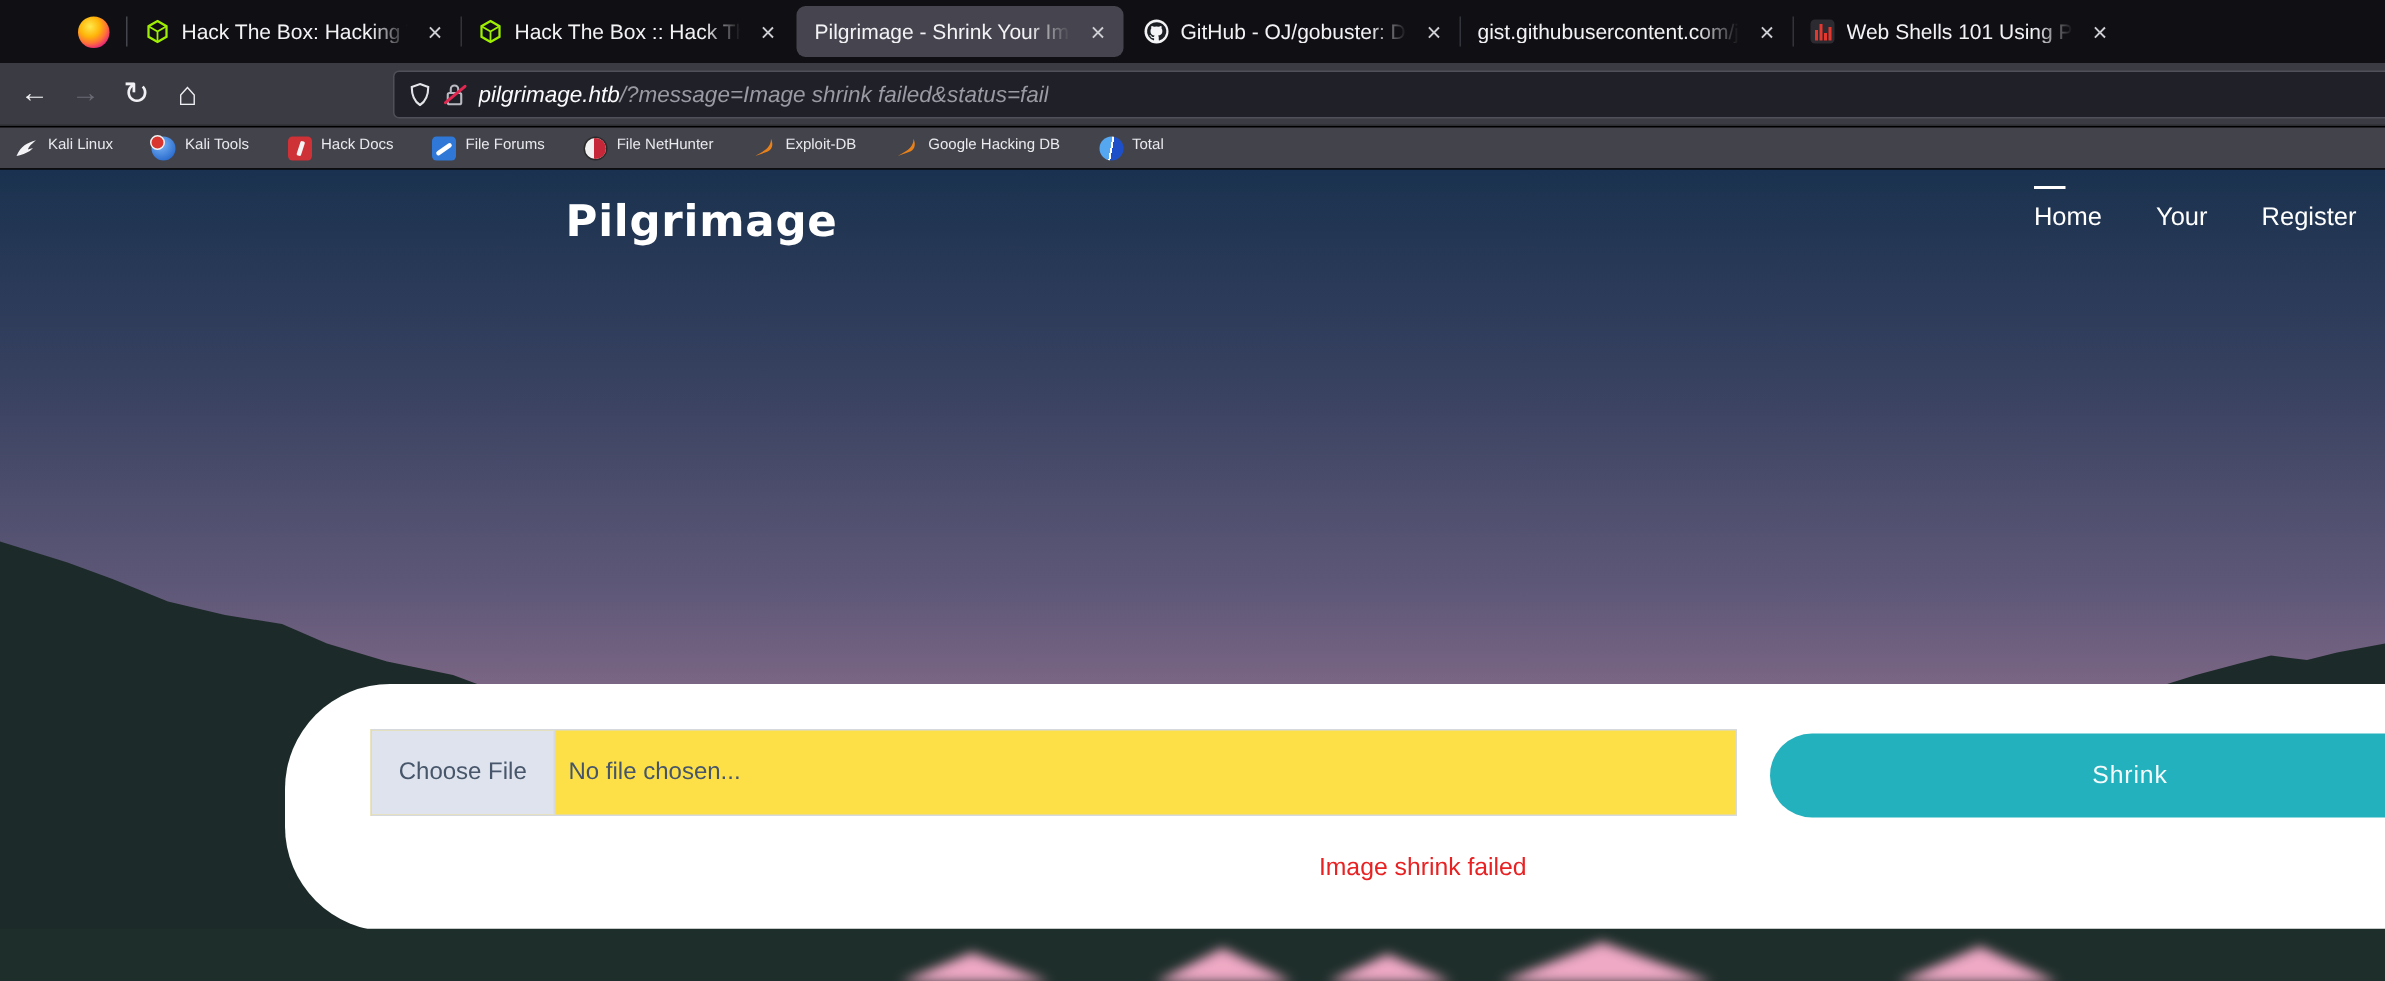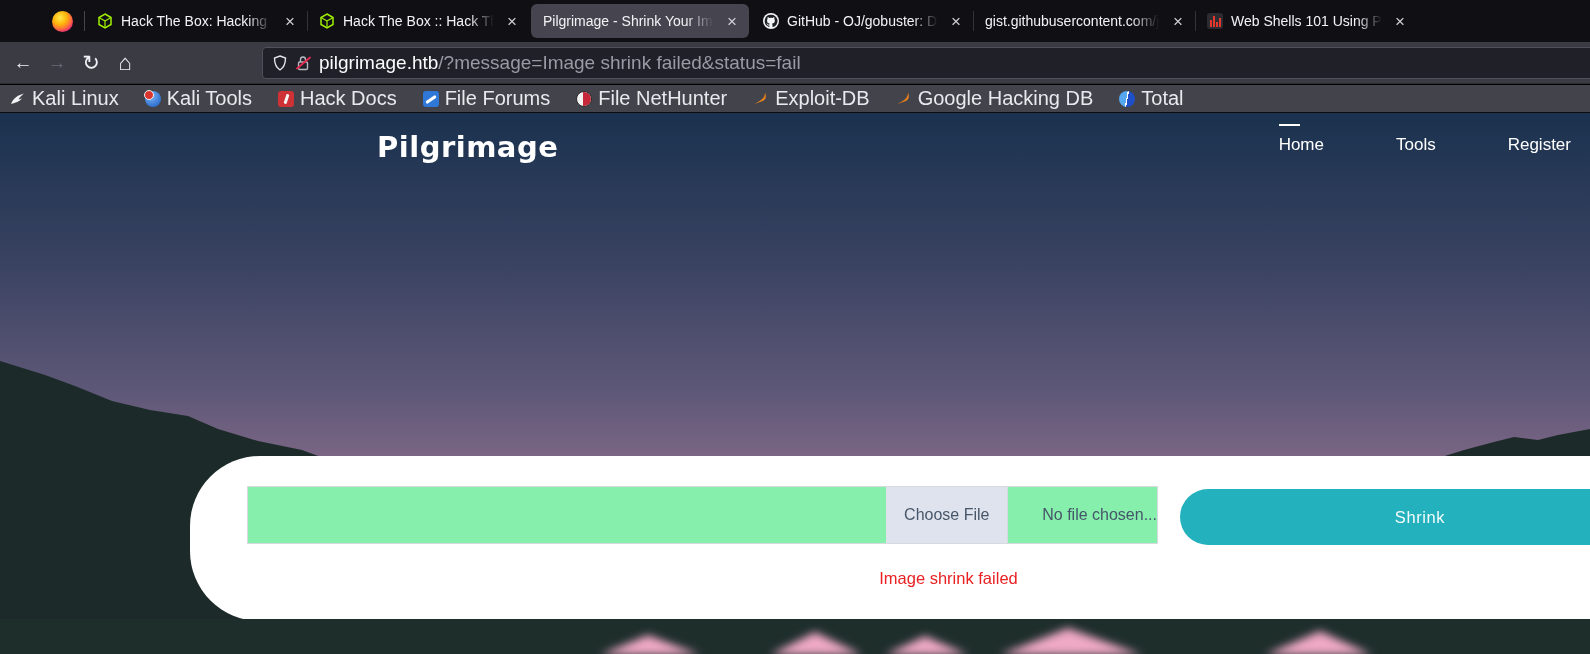--- a/index.html
+++ b/index.html
@@ -32,64 +32,64 @@
 
   .toolbar { position:absolute; left:0; top:42px; width:1590px; height:42px;
              background:#3b3b43; display:flex; align-items:center; border-bottom:1px solid #2c2c33; }
   .navbtn { color:#f1f1f5; font-size:19px; width:34px; text-align:center; line-height:42px; }
   .navbtn.disabled { color:#6b6b76; }
   .navbtn.reload { font-size:21px; }
   .navbtn.home { font-size:22px; }
   .urlbar { position:absolute; left:262px; top:5px; width:1348px; height:32px;
             background:#202028; border:1px solid #50505a; border-radius:4px;
             display:flex; align-items:center; padding:0 10px; gap:9px; }
-  .url-text { font-size:19px; white-space:nowrap; overflow:hidden; }
+  .url-text { font-size:15px; white-space:nowrap; overflow:hidden;font-style:italic; }
   .url-host { color:#fbfbfe; }
   .url-path { color:#9a9aa4; }
   .lockwrap { position:relative; width:14px; height:16px; flex:none; }
   .lock-slash { position:absolute; left:-2px; top:7px; width:19px; height:2px; background:#e22850; transform:rotate(-40deg); border-radius:1px; }
 
   .bmbar { position:absolute; left:0; top:85px; width:1590px; height:27px;
            background:#42434b; display:flex; align-items:center; padding-left:10px; gap:26px; }
-  .bm { display:flex; align-items:center; gap:6px; color:#e9e9ee; font-size:20px; white-space:nowrap; }
+  .bm { display:flex; gap:6px; color:#e9e9ee; font-size:10px; white-space:nowrap; }
   .bmi { width:16px; height:16px; flex:none; position:relative; display:inline-block; }
   .bmi svg { display:block; }
   .ico-tools { border-radius:50%; background:radial-gradient(circle at 38% 32%, #7ab4f5, #2e6fd0 75%); }
   .ico-tools::after { content:""; position:absolute; left:-1px; top:-1px; width:8px; height:8px; border-radius:50%; background:#d9362f; border:1px solid #f2f2f2; }
   .ico-docs { border-radius:3px; background:#ce3136; }
   .ico-docs::after { content:""; position:absolute; left:7px; top:3px; width:3px; height:10px; background:#f5f5f5; transform:rotate(18deg); border-radius:1px; }
   .ico-forums { border-radius:3px; background:#2f78d8; }
   .ico-forums::after { content:""; position:absolute; left:2px; top:7px; width:12px; height:3px; background:#fff; transform:rotate(-35deg); border-radius:2px; }
   .ico-nethunter { border-radius:50%; background:#f2f2f2; overflow:hidden; border:1px solid #2a2a2a; }
   .ico-nethunter::after { content:""; position:absolute; right:0; top:0; width:8px; height:16px; background:#c62839; }
   .ico-offsec { border-radius:50%; background:linear-gradient(100deg, #55a7f0 46%, #ffffff 46% 53%, #1d50c8 53%); }
 
   
   .page { position:absolute; left:0; top:112px; width:1590px; height:542px; overflow:hidden;
           background:linear-gradient(180deg, #1a324f 0%, #36405f 25%, #5f5878 52%, #93718f 74%, #b88ca7 88%, #c191ab 100%);
           border-top:1px solid #0d0d10; }
   .bg-svg { position:absolute; left:0; top:0; z-index:1; }
   .pg-header { position:absolute; left:0; top:0; width:1590px; height:70px; z-index:2;margin-left:40px; }
   .brand { position:absolute; left:337px; top:17px; color:#fff; font-size:29px; font-weight:bold;
            font-family:"DejaVu Sans", sans-serif; letter-spacing:0.5px; }
-  .nav { position:absolute; right:59px; top:22px; display:flex; gap:72px; }
+  .nav { position:absolute; right:59px; top:22px; display:flex; gap:36px; }
   .navlink { position:relative; color:#fff; font-size:17px; text-decoration:none; }
   .navlink.active::before { content:""; position:absolute; left:0; top:-11px; width:21px; height:2px; background:#fff; }
   .hero { position:absolute; left:307px; top:110px; z-index:2; color:#fff; }
   .hero h1 { font-family:"DejaVu Sans", sans-serif; font-weight:bold; font-size:51px;
              transform:scaleX(0.76); transform-origin:left center; white-space:nowrap; }
   .hero .sub { margin-top:9px; font-family:"DejaVu Sans", sans-serif; font-weight:bold; font-size:21px;
                transform:scaleX(0.95); transform-origin:left center; white-space:nowrap; letter-spacing:0.3px; }
   .panel { position:absolute; left:190px; top:343px; width:1470px; height:165px; background:#fff;
            border-radius:70px 0 0 70px; z-index:3; }
   .filegroup { position:absolute; left:57px; top:30px; width:911px; height:58px;
-               background:#86efac; border:1px solid #d6dade; display:flex; align-items:stretch;justify-content:flex-end; }
+               background:#fde047; border:1px solid #d6dade; display:flex; align-items:stretch; }
   .choose { width:122px; background:#dee3ed; color:#47566a; font-size:16px;
             display:flex; align-items:center; justify-content:center; border-right:1px solid #d6dade; }
-  .nofile { color:#46556a; font-size:16px; display:flex; align-items:center; padding-left:34px; }
+  .nofile { color:#46556a; font-size:16px; display:flex; align-items:center; padding-left:9px; }
   .shrink-btn { position:absolute; left:990px; top:33px; width:480px; height:56px; border:none;
                 background:#23b1bd; color:#f4fafb; font-size:16.5px; border-radius:30px;
                 font-family:"Liberation Sans", sans-serif; letter-spacing:0.6px; }
   .form-error { position:absolute; left:57px; top:113px; width:1403px; text-align:center;
                 color:#e82123; font-size:16.5px; }
   .ridge { position:absolute; left:0; top:506px; z-index:4; }
 </style>
 </head>
 <body>
 
@@ -227,21 +227,21 @@
 
   <svg class="bg-svg" width="1590" height="542" viewBox="0 0 1590 542">
     <path d="M0,248 L45,262 L75,273 L112,288 L150,297 L188,303 L218,316 L258,328 L302,337 L345,353 L395,369 L435,390 L475,412 L505,432 L525,455 L540,485 L548,542 L0,542 Z" fill="#1c2b29"></path>
     <path d="M1432,347 L1464,337 L1494,329 L1514,324 L1538,327 L1558,322 L1590,316 L1590,365 L1432,365 Z" fill="#1c2b29"></path>
   </svg>
 
   <div class="pg-header">
     <a class="brand">Pilgrimage</a>
     <div class="nav">
       <a class="navlink active">Home</a>
-      <a class="navlink">Tools</a>
+      <a class="navlink">Your</a>
       <a class="navlink">Register</a>
     </div>
   </div>
 
 
   <div class="panel">
     <div class="filegroup">
       <span class="choose">Choose File</span>
       <span class="nofile">No file chosen...</span>
     </div>

